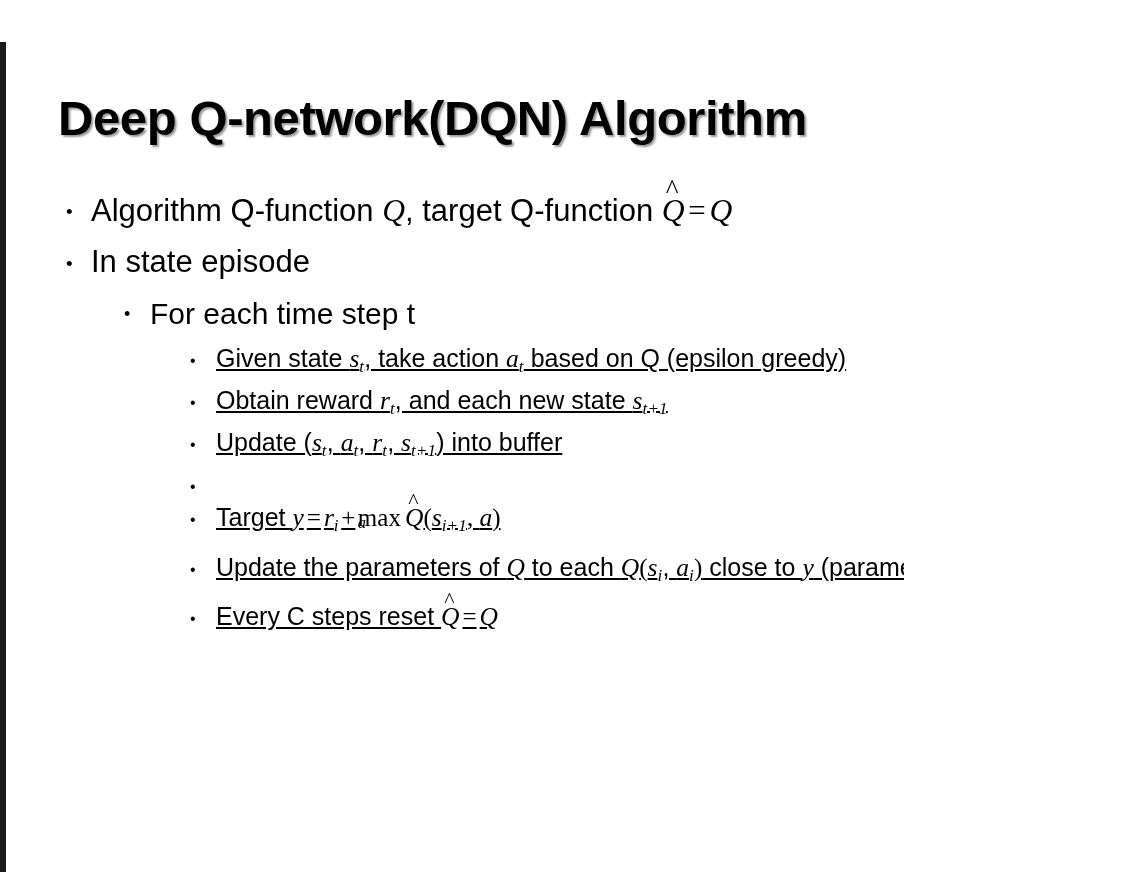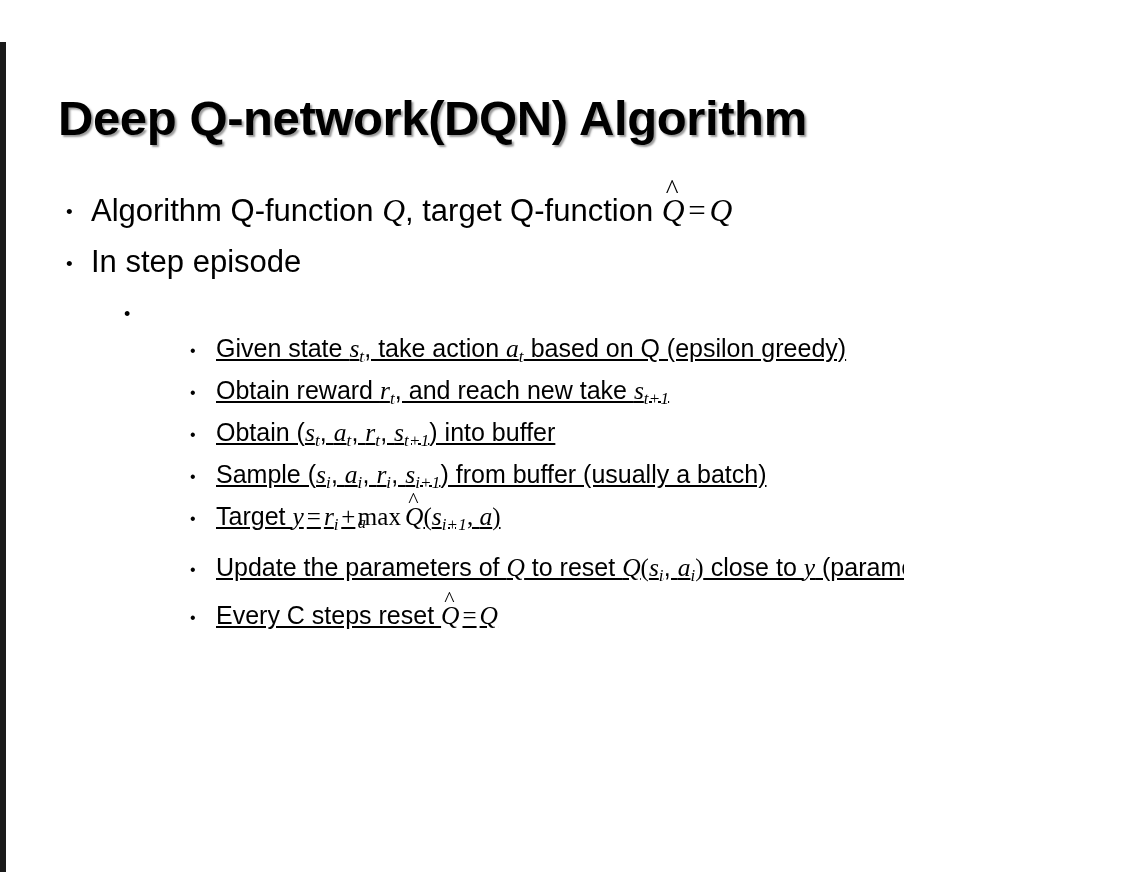--- a/index.html
+++ b/index.html
@@ -144,55 +144,55 @@
 
   <div class="body-area">
 
     <div class="bullet-row lvl1">
       <span class="bullet-dot">•</span>
       <span class="bullet-text"><span>Algorithm Q-function </span><span class="mi">Q</span><span>, target Q-function </span><span class="hat mi"><span class="hatmark">^</span><span>Q</span></span><span class="eq">=</span><span class="mi">Q</span></span>
     </div>
 
     <div class="bullet-row lvl1">
       <span class="bullet-dot">•</span>
-      <span class="bullet-text">In step episode</span>
+      <span class="bullet-text">In state episode</span>
     </div>
 
     <div class="bullet-row lvl2">
       <span class="bullet-dot">•</span>
+      <span class="bullet-text">For each time step t</span>
     </div>
 
     <div class="bullet-row lvl3">
       <span class="bullet-dot">•</span>
       <span class="bullet-text"><span>Given state </span><span class="mi">s</span><span class="sub">t</span><span>, take action </span><span class="mi">a</span><span class="sub">t</span><span> based on Q (epsilon greedy)</span></span>
     </div>
 
     <div class="bullet-row lvl3">
       <span class="bullet-dot">•</span>
-      <span class="bullet-text"><span>Obtain reward </span><span class="mi">r</span><span class="sub">t</span><span>, and reach new take </span><span class="mi">s</span><span class="sub">t+1</span></span>
+      <span class="bullet-text"><span>Obtain reward </span><span class="mi">r</span><span class="sub">t</span><span>, and each new state </span><span class="mi">s</span><span class="sub">t+1</span></span>
     </div>
 
     <div class="bullet-row lvl3">
       <span class="bullet-dot">•</span>
-      <span class="bullet-text"><span>Obtain (</span><span class="mi">s</span><span class="sub">t</span><span>, </span><span class="mi">a</span><span class="sub">t</span><span>, </span><span class="mi">r</span><span class="sub">t</span><span>, </span><span class="mi">s</span><span class="sub">t+1</span><span>) into buffer</span></span>
+      <span class="bullet-text"><span>Update (</span><span class="mi">s</span><span class="sub">t</span><span>, </span><span class="mi">a</span><span class="sub">t</span><span>, </span><span class="mi">r</span><span class="sub">t</span><span>, </span><span class="mi">s</span><span class="sub">t+1</span><span>) into buffer</span></span>
     </div>
 
     <div class="bullet-row lvl3">
       <span class="bullet-dot">•</span>
-      <span class="bullet-text"><span>Sample (</span><span class="mi">s</span><span class="sub">i</span><span>, </span><span class="mi">a</span><span class="sub">i</span><span>, </span><span class="mi">r</span><span class="sub">i</span><span>, </span><span class="mi">s</span><span class="sub">i+1</span><span>) from buffer (usually a batch)</span></span>
     </div>
 
     <div class="bullet-row lvl3">
       <span class="bullet-dot">•</span>
       <span class="bullet-text"><span>Target </span><span class="mi">y</span><span class="eq">=</span><span class="mi">r</span><span class="sub">i</span><span class="plus">+</span><span class="maxop"><span>max</span><span class="under">a</span></span><span class="hat mi" style="margin-left:0.16em;"><span class="hatmark">^</span><span>Q</span></span><span class="mop">(</span><span class="mi">s</span><span class="sub">i+1</span><span class="mop">, </span><span class="mi">a</span><span class="mop">)</span></span>
     </div>
 
     <div class="bullet-row lvl3" style="margin-top:14px;">
       <span class="bullet-dot">•</span>
-      <span class="bullet-text"><span>Update the parameters of </span><span class="mi">Q</span><span> to reset </span><span class="mi">Q</span><span class="mop">(</span><span class="mi">s</span><span class="sub">i</span><span>, </span><span class="mi">a</span><span class="sub">i</span><span class="mop">)</span><span> close to </span><span class="mi">y</span><span> (parameters)</span></span>
+      <span class="bullet-text"><span>Update the parameters of </span><span class="mi">Q</span><span> to each </span><span class="mi">Q</span><span class="mop">(</span><span class="mi">s</span><span class="sub">i</span><span>, </span><span class="mi">a</span><span class="sub">i</span><span class="mop">)</span><span> close to </span><span class="mi">y</span><span> (parameters)</span></span>
     </div>
 
     <div class="bullet-row lvl3" style="margin-top:12px;">
       <span class="bullet-dot">•</span>
       <span class="bullet-text"><span>Every C steps reset </span><span class="hat mi"><span class="hatmark">^</span><span>Q</span></span><span class="eq">=</span><span class="mi">Q</span></span>
     </div>
 
   </div>
 </div>
 

